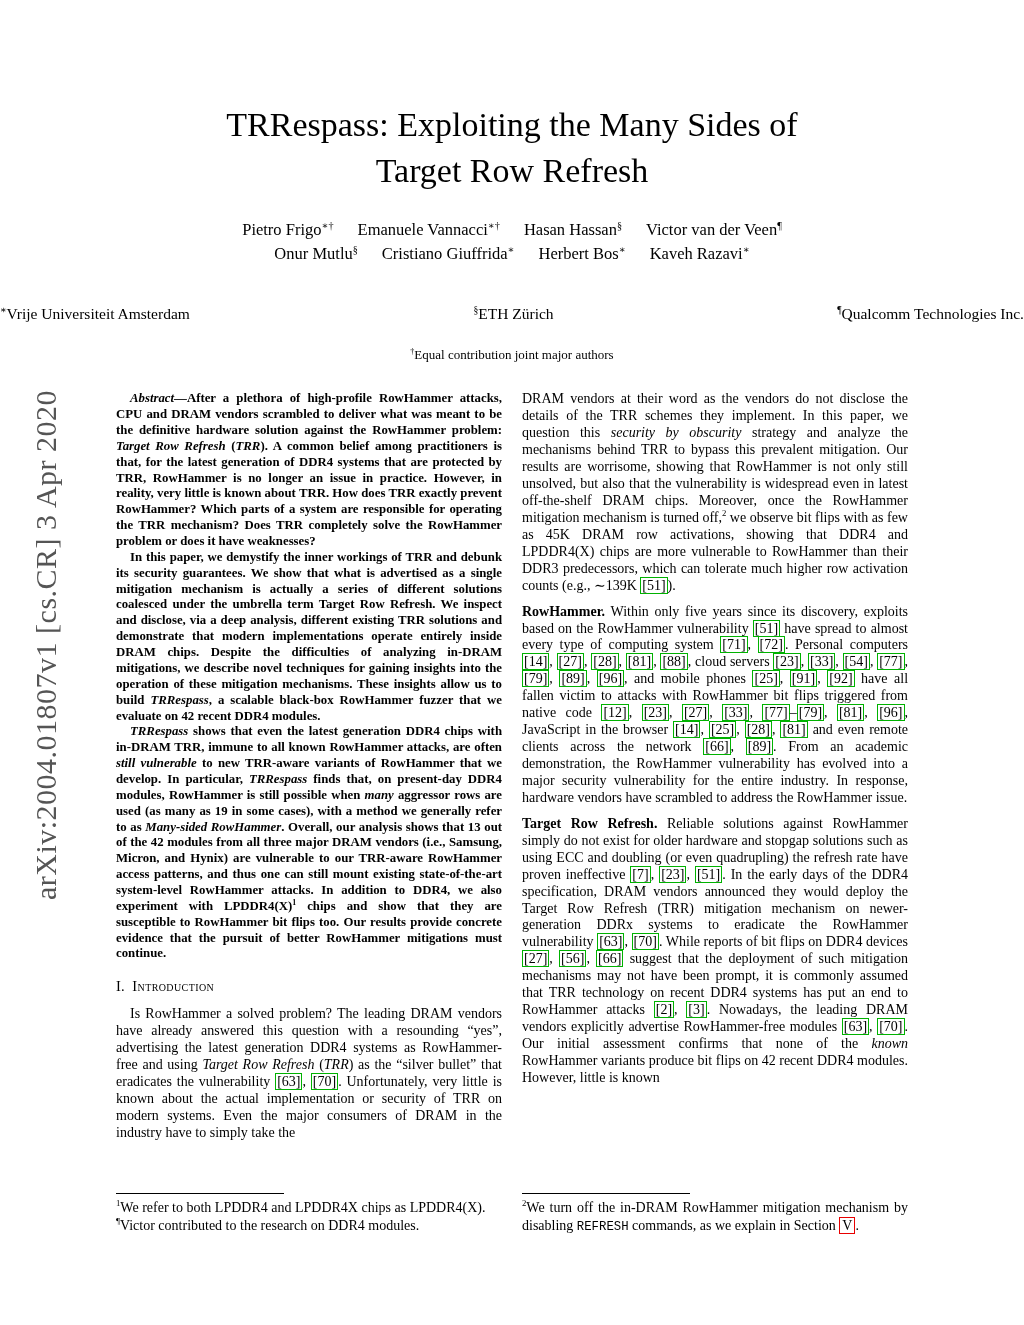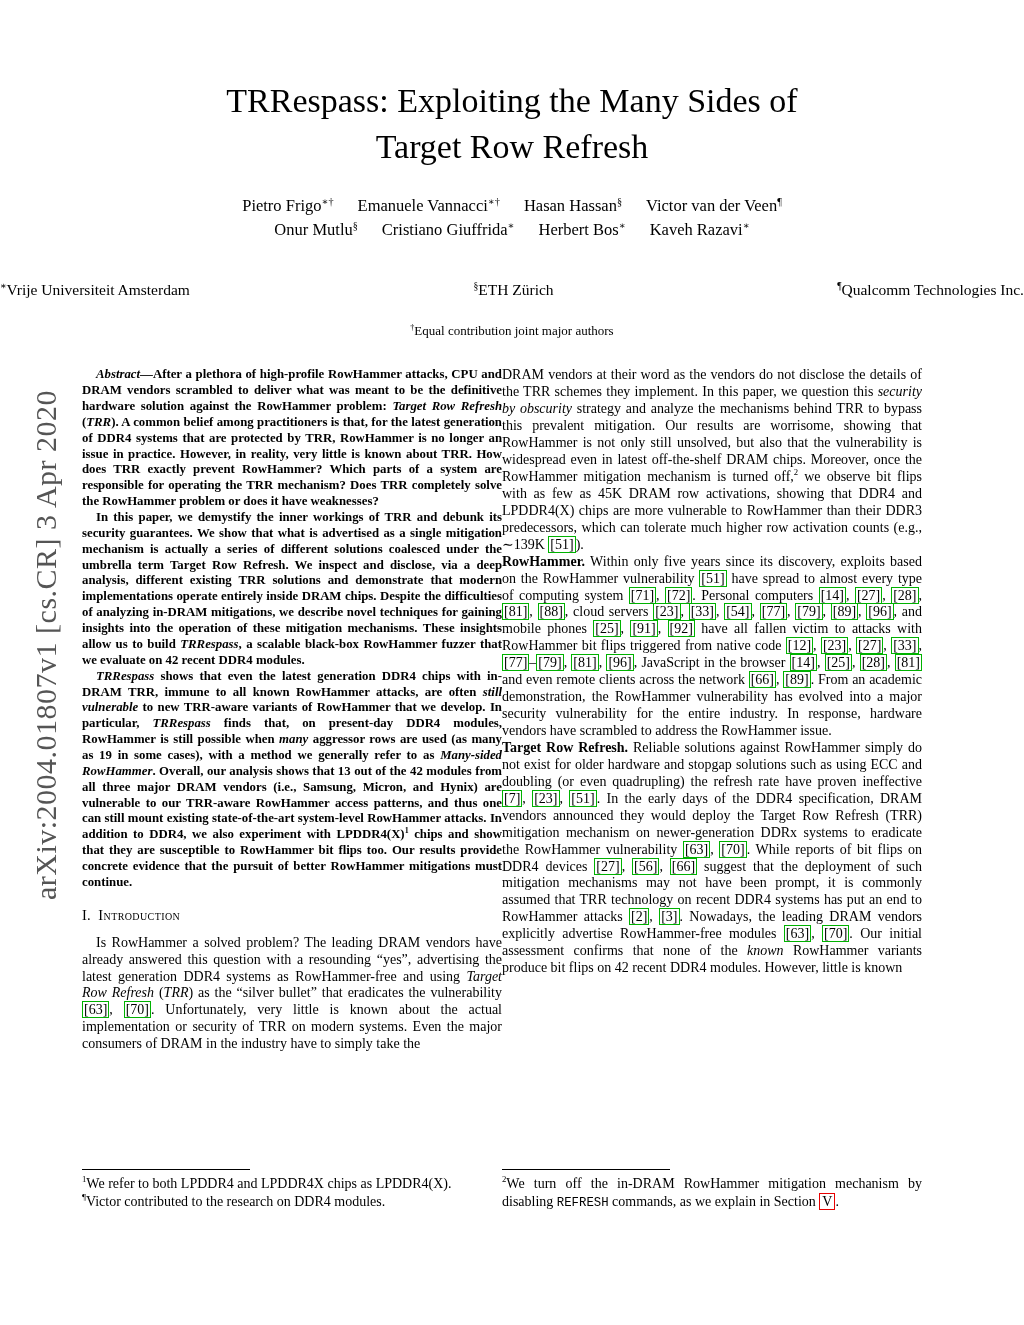--- a/index.html
+++ b/index.html
@@ -9,37 +9,37 @@
 
   
   .arxiv-stamp {
     position:absolute; left:46px; top:645px;
     transform:translate(-50%,-50%) rotate(-90deg);
     white-space:nowrap; font-size:30px; letter-spacing:0.5px;
     color:var(--arxiv,#555555);
   }
 
   
-  .header { text-align:center; padding-top:78px; }
+  .header { text-align:center; padding-top:102px; }
   .title { font-size:34px; line-height:1.36; }
   .authors { margin-top:24px; font-size:16.5px; }
   .author-row { display:flex; justify-content:center; gap:24px; line-height:1.42; }
   sup { font-size:62%; line-height:0; }
   .affils { margin-top:40px; display:flex; justify-content:space-between; gap:92px; font-size:15.5px; }
   .note { margin-top:24px; font-size:13px; }
 
   
-  .body { display:flex; padding:0 82px; margin-top:28px; height:844px; }
+  .body { display:flex; gap:20px; padding:0 116px; margin-top:28px; height:844px; }
   .col { width:420px; display:flex; flex-direction:column; text-align:justify;
          -webkit-hyphens:auto; hyphens:auto; }
 
   .abs { font-weight:bold; font-size:12.8px; line-height:1.24; }
   .par { font-size:14px; line-height:1.21; }
   .ind { text-indent:14px; }
-  .lead { }
+  .lead { margin-top:9px; }
   .it { font-style:italic; }
   .bd { font-weight:bold; }
 
   .sec-heading { font-size:14.5px; margin:16px 0 11px; letter-spacing:0.2px; }
   .sc { font-variant:small-caps; letter-spacing:0.4px; }
 
   .cite { border:1px solid var(--cite,#00b200); padding:0 1px; white-space:nowrap; }
   .secref { border:1px solid var(--ref,#e80000); padding:0 2px; }
   .mono { font-family:"Liberation Mono","DejaVu Sans Mono",monospace; font-size:0.88em; }
 

